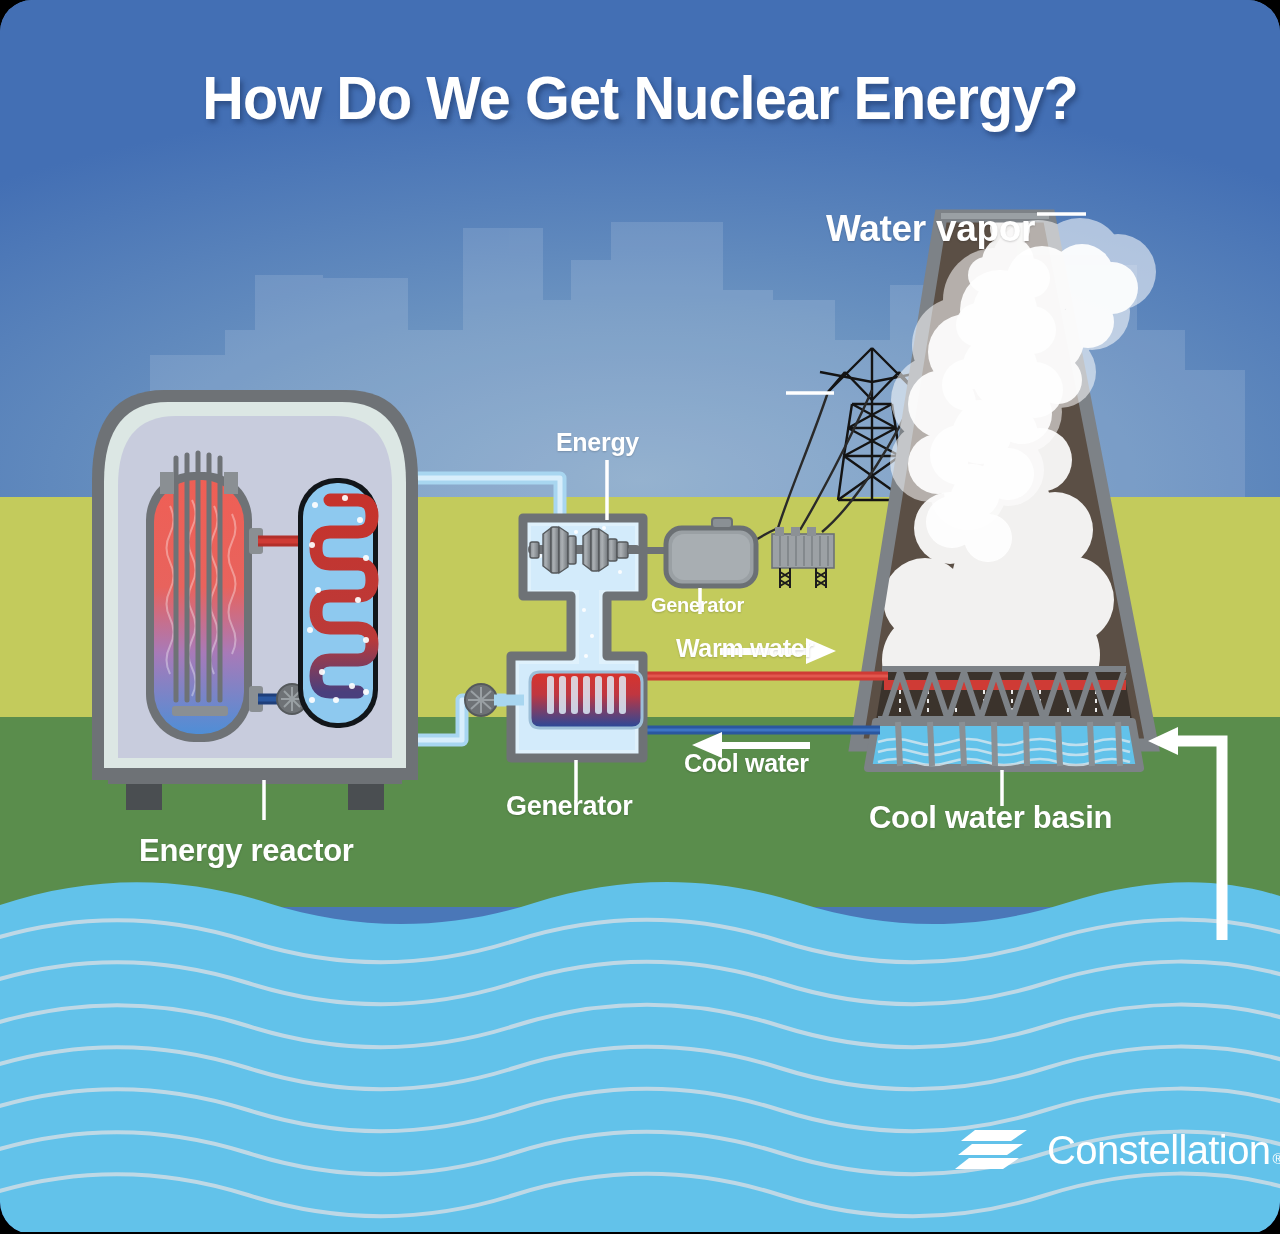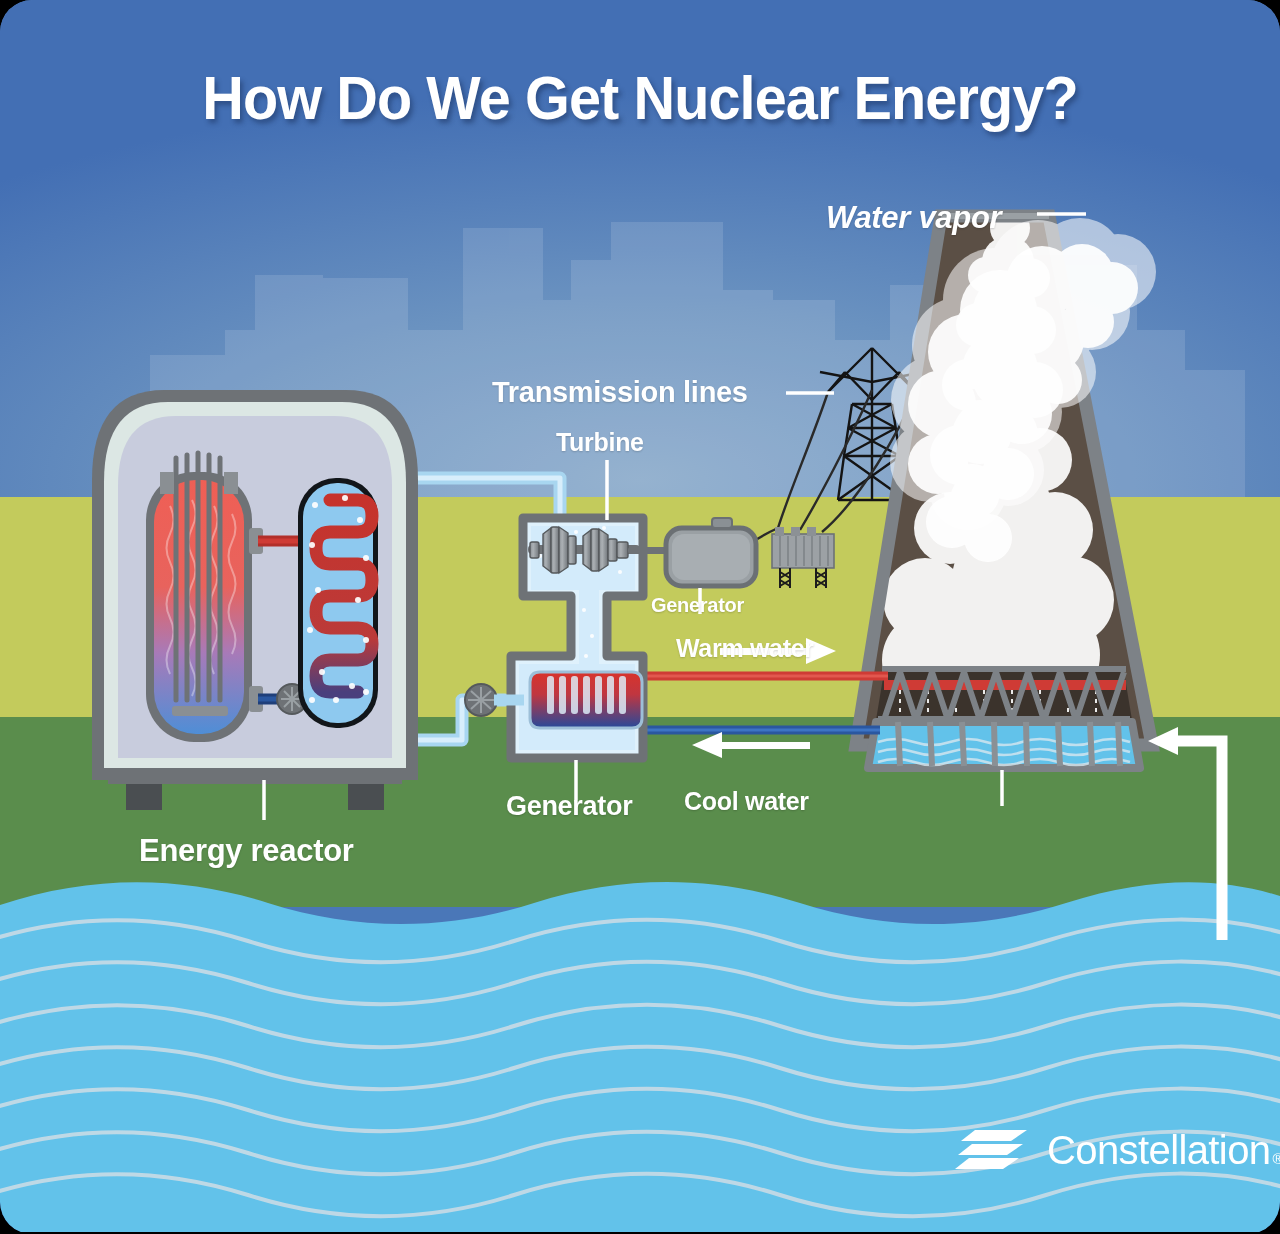--- a/index.html
+++ b/index.html
@@ -437,28 +437,28 @@
           <g>
             <rect x="716" y="742" width="94" height="7"></rect>
             <polygon points="692,745 722,732 722,758"></polygon>
           </g>
         </g>
       </g>
     </svg>
 
     <div id="title">How Do We Get Nuclear Energy?</div>
 
-    <div class="lbl" style="left:826px;top:200px;font-size:31px;font-style:italic;">Water vapor</div>
-    <div class="lbl" style="left:492px;top:376px;font-size:29px;">Transmission lines</div>
-    <div class="lbl" style="left:556px;top:428px;font-size:25px;">Turbine</div>
+    <div class="lbl" style="left:826px;top:208px;font-size:37px;">Water vapor</div>
+    <div class="lbl" style="left:556px;top:428px;font-size:25px;">Energy</div>
     <div class="lbl" style="left:651px;top:594px;font-size:20px;">Generator</div>
     <div class="lbl" style="left:676px;top:634px;font-size:25px;">Warm water</div>
-    <div class="lbl" style="left:684px;top:787px;font-size:25px;">Cool water</div>
+    <div class="lbl" style="left:684px;top:749px;font-size:25px;">Cool water</div>
     <div class="lbl" style="left:506px;top:791px;font-size:27px;">Generator</div>
     <div class="lbl" style="left:139px;top:833px;font-size:31px;">Energy reactor</div>
+    <div class="lbl" style="left:869px;top:800px;font-size:31px;">Cool water basin</div>
 
     <div style="position:absolute;left:955px;top:1124px;display:flex;align-items:center;gap:16px;">
       <svg width="76" height="52" viewBox="0 0 76 52">
         <path d="M20 6 L72 6 L56 17 L6 17 Z" fill="#ffffff"></path>
         <path d="M17 20 L68 20 L52 31 L3 31 Z" fill="#ffffff"></path>
         <path d="M14 34 L64 34 L48 45 L0 45 Z" fill="#ffffff"></path>
       </svg>
       <div style="display:flex;align-items:flex-end;color:#fff;">
         <span style="font-size:40px;font-weight:400;letter-spacing:-0.6px;font-family:'Liberation Sans',sans-serif;">Constellation</span>
         <span style="font-size:15px;margin-bottom:6px;margin-left:2px;">®</span>

